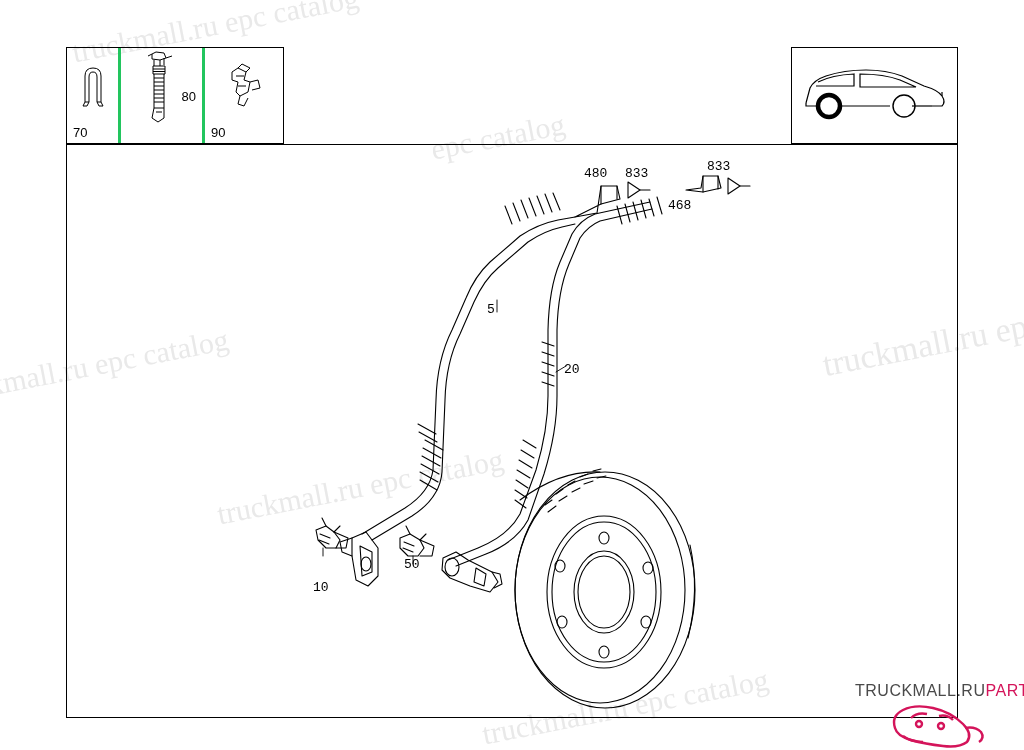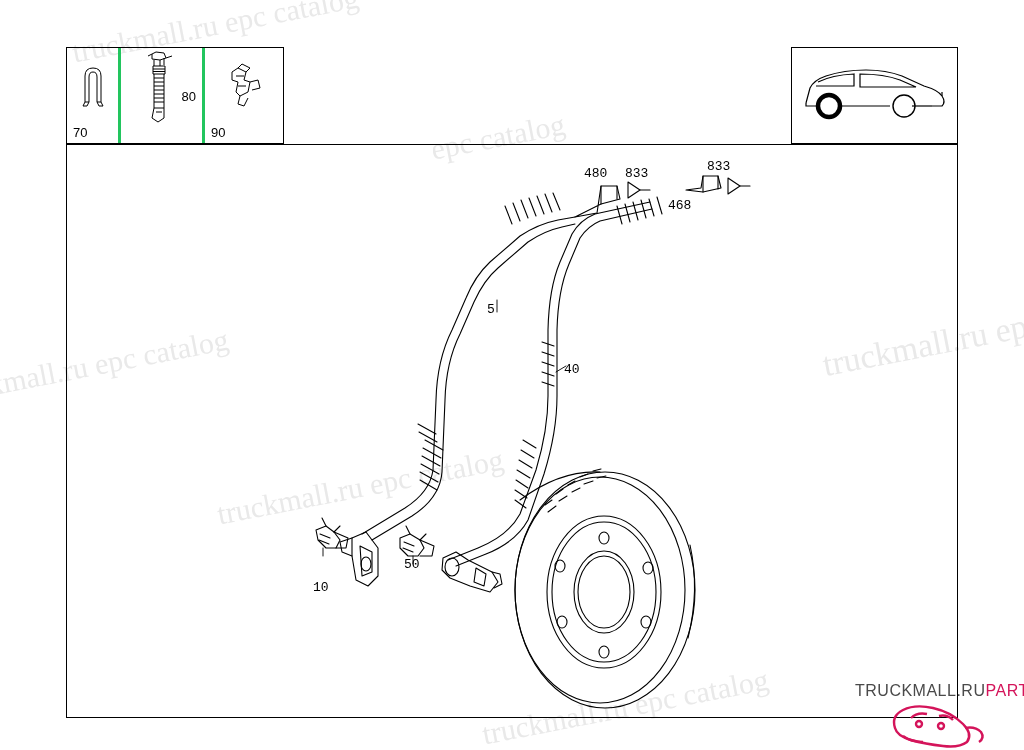--- a/index.html
+++ b/index.html
@@ -330,21 +330,21 @@
         <path d="M413 556 L413 564"></path>
       </g>
     </g>
   </svg>
 
   <div class="lbl" style="left:584px; top:167px;">480</div>
   <div class="lbl" style="left:625px; top:167px;">833</div>
   <div class="lbl" style="left:668px; top:160px;margin-top:39px;">468</div>
   <div class="lbl" style="left:707px; top:160px;">833</div>
   <div class="lbl" style="left:487px; top:303px;">5</div>
-  <div class="lbl" style="left:564px; top:363px;">40</div>
+  <div class="lbl" style="left:564px; top:363px;">20</div>
   <div class="lbl" style="left:313px; top:581px;">10</div>
   <div class="lbl" style="left:404px; top:558px;">50</div>
 
   <div class="brand">
     <div class="brand-text">
       <span>TRUCKMALL.RU</span><span class="accent">PARTS</span>
     </div>
     <svg width="120" height="52" viewBox="0 0 120 52" style="position:absolute; left:26px; top:22px;">
       <g fill="none" stroke="#d4145a" stroke-width="2.4">
         <path d="M14 30 Q10 18 22 12 Q34 6 52 10 Q70 14 82 26 Q92 36 86 44 Q78 50 62 48 Q44 46 30 42 Q16 38 14 30 Z"></path>

